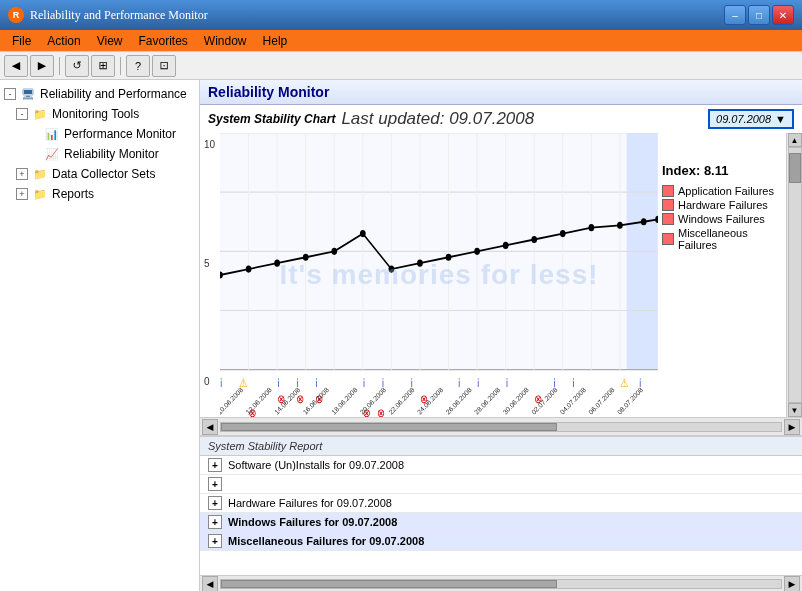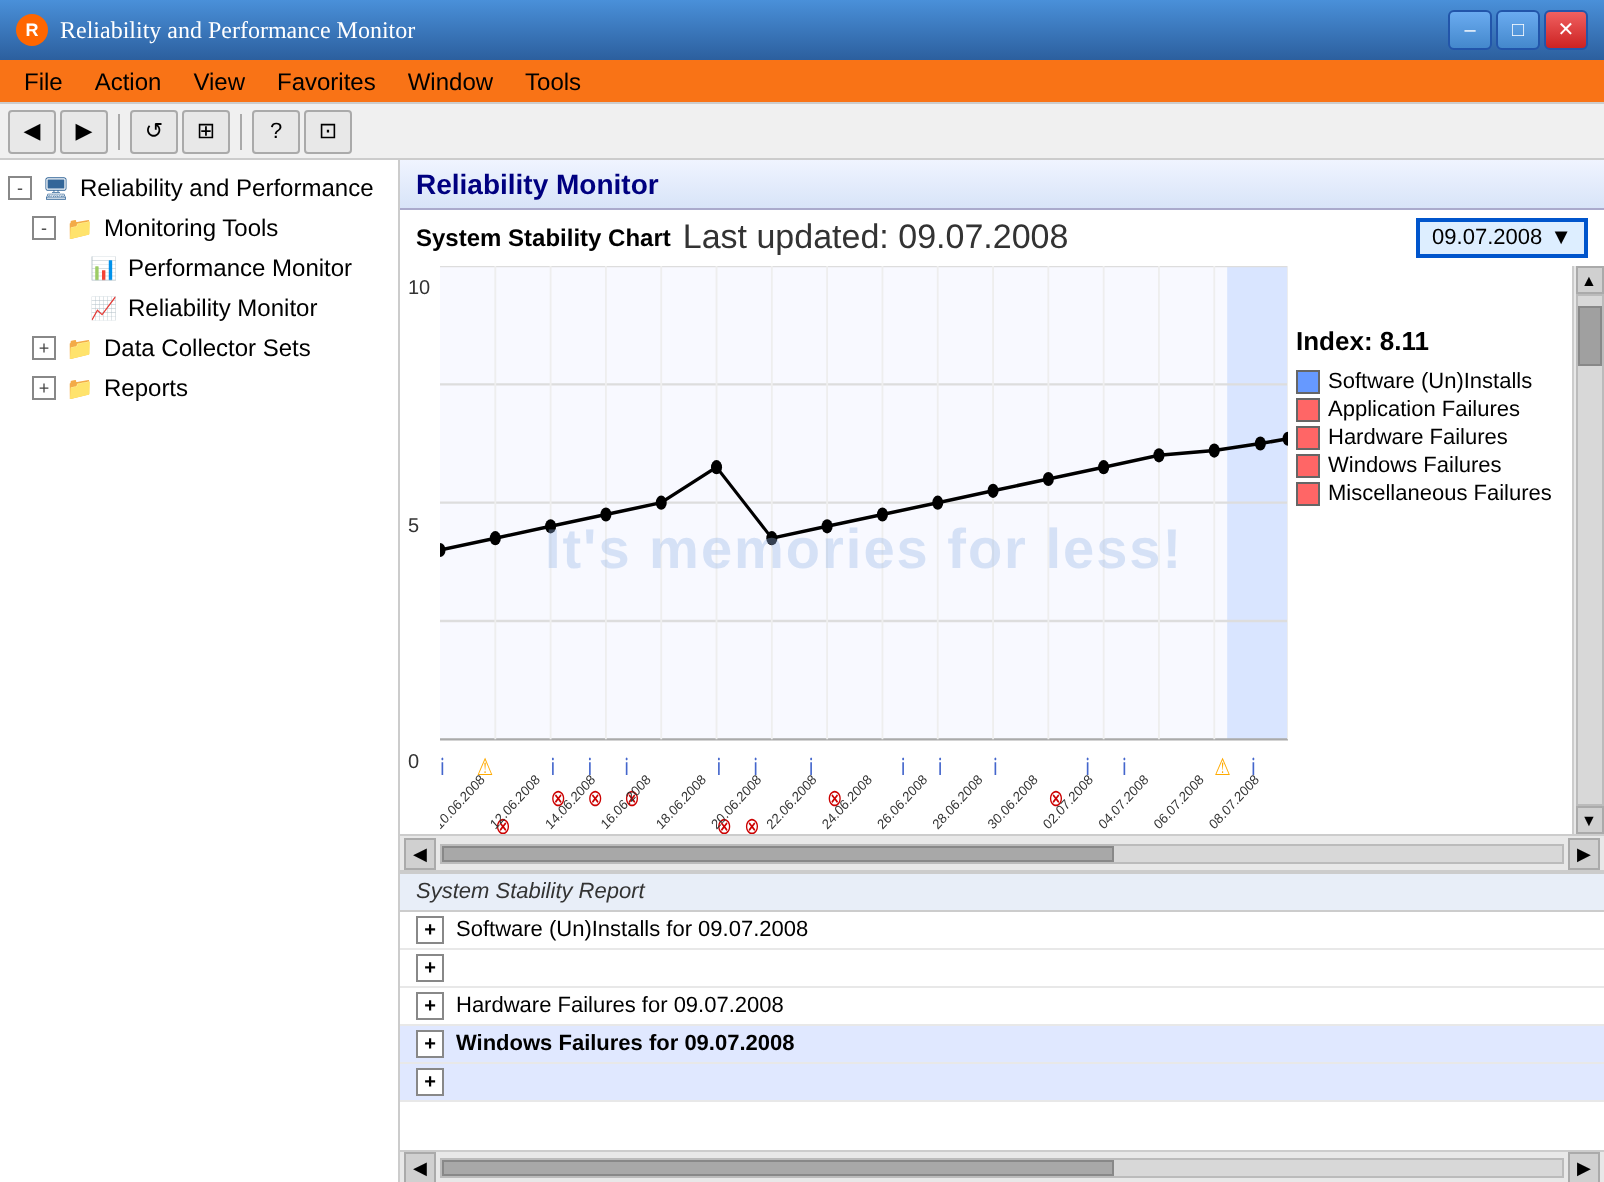--- a/index.html
+++ b/index.html
@@ -155,20 +155,21 @@
       overflow: hidden;
       display: flex;
       flex-direction: column;
     }
 
     .chart-top-bar {
       display: flex;
       align-items: center;
       padding: 4px 8px;
       background: #fff;
+      font-style: italic;
     }
     .chart-title { font-weight: bold; font-size: 12px; }
     .chart-subtitle { font-size: 17px; margin-left: 6px; color: #333; }
     .date-selector {
       margin-left: auto;
       border: 2px solid #0055cc;
       background: #ddeeff;
       padding: 2px 6px;
       font-size: 11px;
       color: #000;
@@ -193,21 +194,21 @@
       gap: 48px;
     }
 
     .chart-main {
       flex: 1;
       position: relative;
       overflow: hidden;
     }
 
     .chart-legend {
-      width: 142px;
+      width: 128px;
       padding: 30px 4px 0 4px;
       font-size: 11px;
     }
     .legend-item {
       display: flex;
       align-items: center;
       gap: 4px;
       padding: 1px 0;
     }
     .legend-index {
@@ -365,21 +366,21 @@
     <div class="tb-btn close">✕</div>
   </div>
 </div>
 
 <div class="menu-bar">
   <span class="menu-item">File</span>
   <span class="menu-item">Action</span>
   <span class="menu-item">View</span>
   <span class="menu-item">Favorites</span>
   <span class="menu-item">Window</span>
-  <span class="menu-item">Tools</span>
+  <span class="menu-item">Help</span>
 </div>
 
 <div class="toolbar">
   <div class="toolbar-btn">◀</div>
   <div class="toolbar-btn">▶</div>
   <div class="toolbar-sep"></div>
   <div class="toolbar-btn">↺</div>
   <div class="toolbar-btn">⊞</div>
   <div class="toolbar-sep"></div>
   <div class="toolbar-btn">?</div>
@@ -565,24 +566,20 @@
             </svg>
           </div>
 
           
           <div class="watermark">It's memories for less!</div>
         </div>
 
         <div class="chart-legend">
           <div class="legend-index">Index: 8.11</div>
           <div class="legend-item">
-            <div class="legend-bar" style="background:#6699ff;"></div>
-            <span>Software (Un)Installs</span>
-          </div>
-          <div class="legend-item">
             <div class="legend-bar" style="background:#ff6666;"></div>
             <span>Application Failures</span>
           </div>
           <div class="legend-item">
             <div class="legend-bar" style="background:#ff6666;"></div>
             <span>Hardware Failures</span>
           </div>
           <div class="legend-item">
             <div class="legend-bar" style="background:#ff6666;"></div>
             <span>Windows Failures</span>
@@ -624,20 +621,21 @@
       <div class="report-item">
         <div class="report-expand">+</div>
         <span>Hardware Failures for 09.07.2008</span>
       </div>
       <div class="report-item bold-item">
         <div class="report-expand">+</div>
         <span>Windows Failures for 09.07.2008</span>
       </div>
       <div class="report-item bold-item">
         <div class="report-expand">+</div>
+        <span>Miscellaneous Failures for 09.07.2008</span>
       </div>
 
       <div style="margin-top:auto;"></div>
       <div class="bottom-bar">
         <div class="scroll-arrow">◀</div>
         <div class="scroll-track">
           <div class="scroll-thumb"></div>
         </div>
         <div class="scroll-arrow">▶</div>
       </div>

